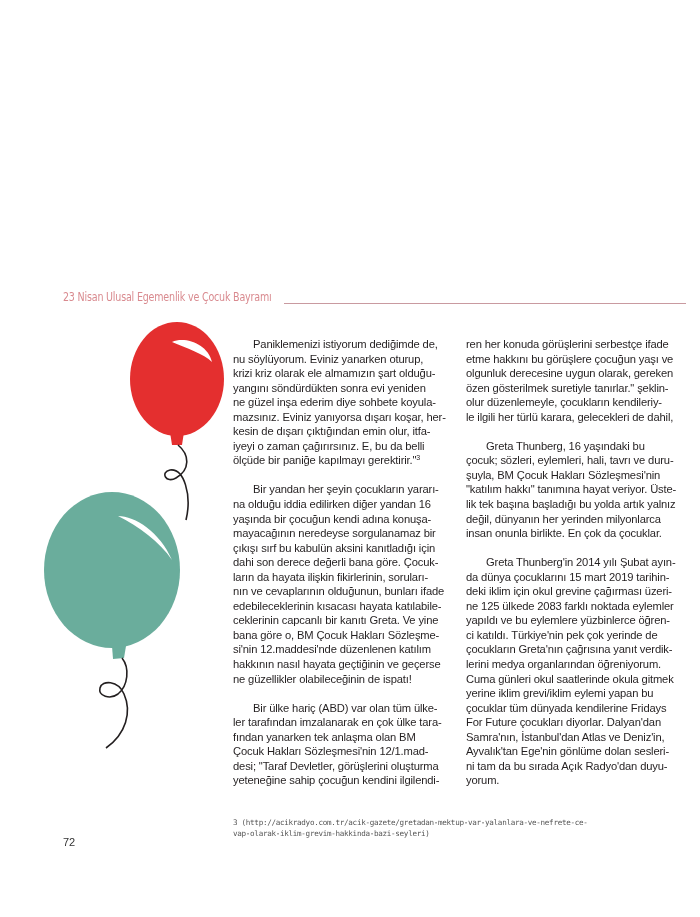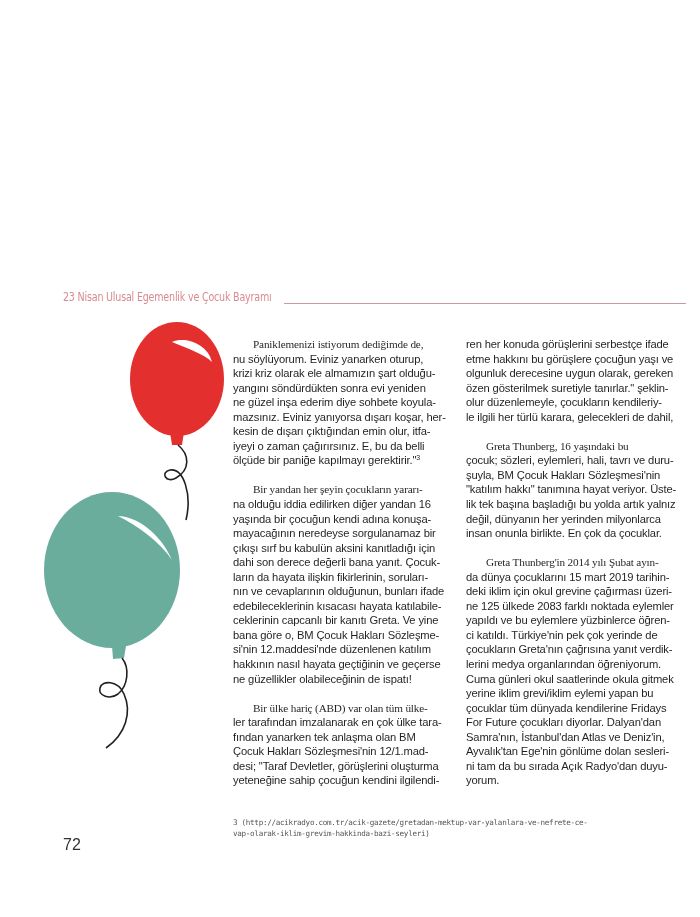--- a/index.html
+++ b/index.html
@@ -5,25 +5,25 @@
   html, body { margin: 0; padding: 0; background: #ffffff; }
   body { width: 700px; height: 917px; position: relative; overflow: hidden; font-family: "Liberation Sans", sans-serif; color: #231f20; }
   .header { position: absolute; left: 63px; top: 288px; width: 623px; height: 16px; display: flex; align-items: flex-end; }
   .header-title { font-family: "DejaVu Sans", sans-serif; font-size: 11.5px; color: #d98a8f; white-space: nowrap; letter-spacing: -0.2px; font-stretch: condensed; transform: scaleX(0.92); transform-origin: left center; }
   .header-rule { flex: 1; height: 1px; background: #c99aa0; margin-left: -6px; }
   .col { position: absolute; top: 337px; font-size: 11.2px; line-height: 14.55px; letter-spacing: -0.15px; }
   .col-left { left: 233px; width: 222px; }
   .col-right { left: 466px; width: 222px; }
   .para { margin: 0 0 14.55px 0; }
   .line { display: block; white-space: nowrap; }
-  .indent { padding-left: 20px; font-family: Liberation Serif, serif; }
+  .indent { padding-left: 20px; }
   sup { font-size: 7px; line-height: 0; vertical-align: 4px; }
   .footnote { position: absolute; left: 233px; top: 817px; font-family: "DejaVu Sans Mono", monospace; font-size: 7.6px; line-height: 11px; color: #555555; letter-spacing: -0.3px; }
   .footnote .line { white-space: nowrap; }
-  .page-number { position: absolute; left: 63px; top: 836px; font-size: 16px; color: #333333; }
+  .page-number { position: absolute; left: 63px; top: 836px; font-size: 11px; color: #333333; }
   .balloons { position: absolute; left: 0; top: 320px; width: 230px; height: 540px; }
 </style>
 </head>
 <body>
 
 <div class="header">
   <span class="header-title">23 Nisan Ulusal Egemenlik ve Çocuk Bayramı</span>
   <span class="header-rule"></span>
 </div>
 
@@ -53,21 +53,21 @@
     <span class="line">kesin de dışarı çıktığından emin olur, itfa-</span>
     <span class="line">iyeyi o zaman çağırırsınız. E, bu da belli</span>
     <span class="line"><span>ölçüde bir paniğe kapılmayı gerektirir."</span><sup>3</sup></span>
   </p>
   <p class="para">
     <span class="line indent">Bir yandan her şeyin çocukların yararı-</span>
     <span class="line">na olduğu iddia edilirken diğer yandan 16</span>
     <span class="line">yaşında bir çocuğun kendi adına konuşa-</span>
     <span class="line">mayacağının neredeyse sorgulanamaz bir</span>
     <span class="line">çıkışı sırf bu kabulün aksini kanıtladığı için</span>
-    <span class="line">dahi son derece değerli bana yanıt. Çocuk-</span>
+    <span class="line">dahi son derece değerli bana göre. Çocuk-</span>
     <span class="line">ların da hayata ilişkin fikirlerinin, soruları-</span>
     <span class="line">nın ve cevaplarının olduğunun, bunları ifade</span>
     <span class="line">edebileceklerinin kısacası hayata katılabile-</span>
     <span class="line">ceklerinin capcanlı bir kanıtı Greta. Ve yine</span>
     <span class="line">bana göre o, BM Çocuk Hakları Sözleşme-</span>
     <span class="line">si'nin 12.maddesi'nde düzenlenen katılım</span>
     <span class="line">hakkının nasıl hayata geçtiğinin ve geçerse</span>
     <span class="line">ne güzellikler olabileceğinin de ispatı!</span>
   </p>
   <p class="para">

